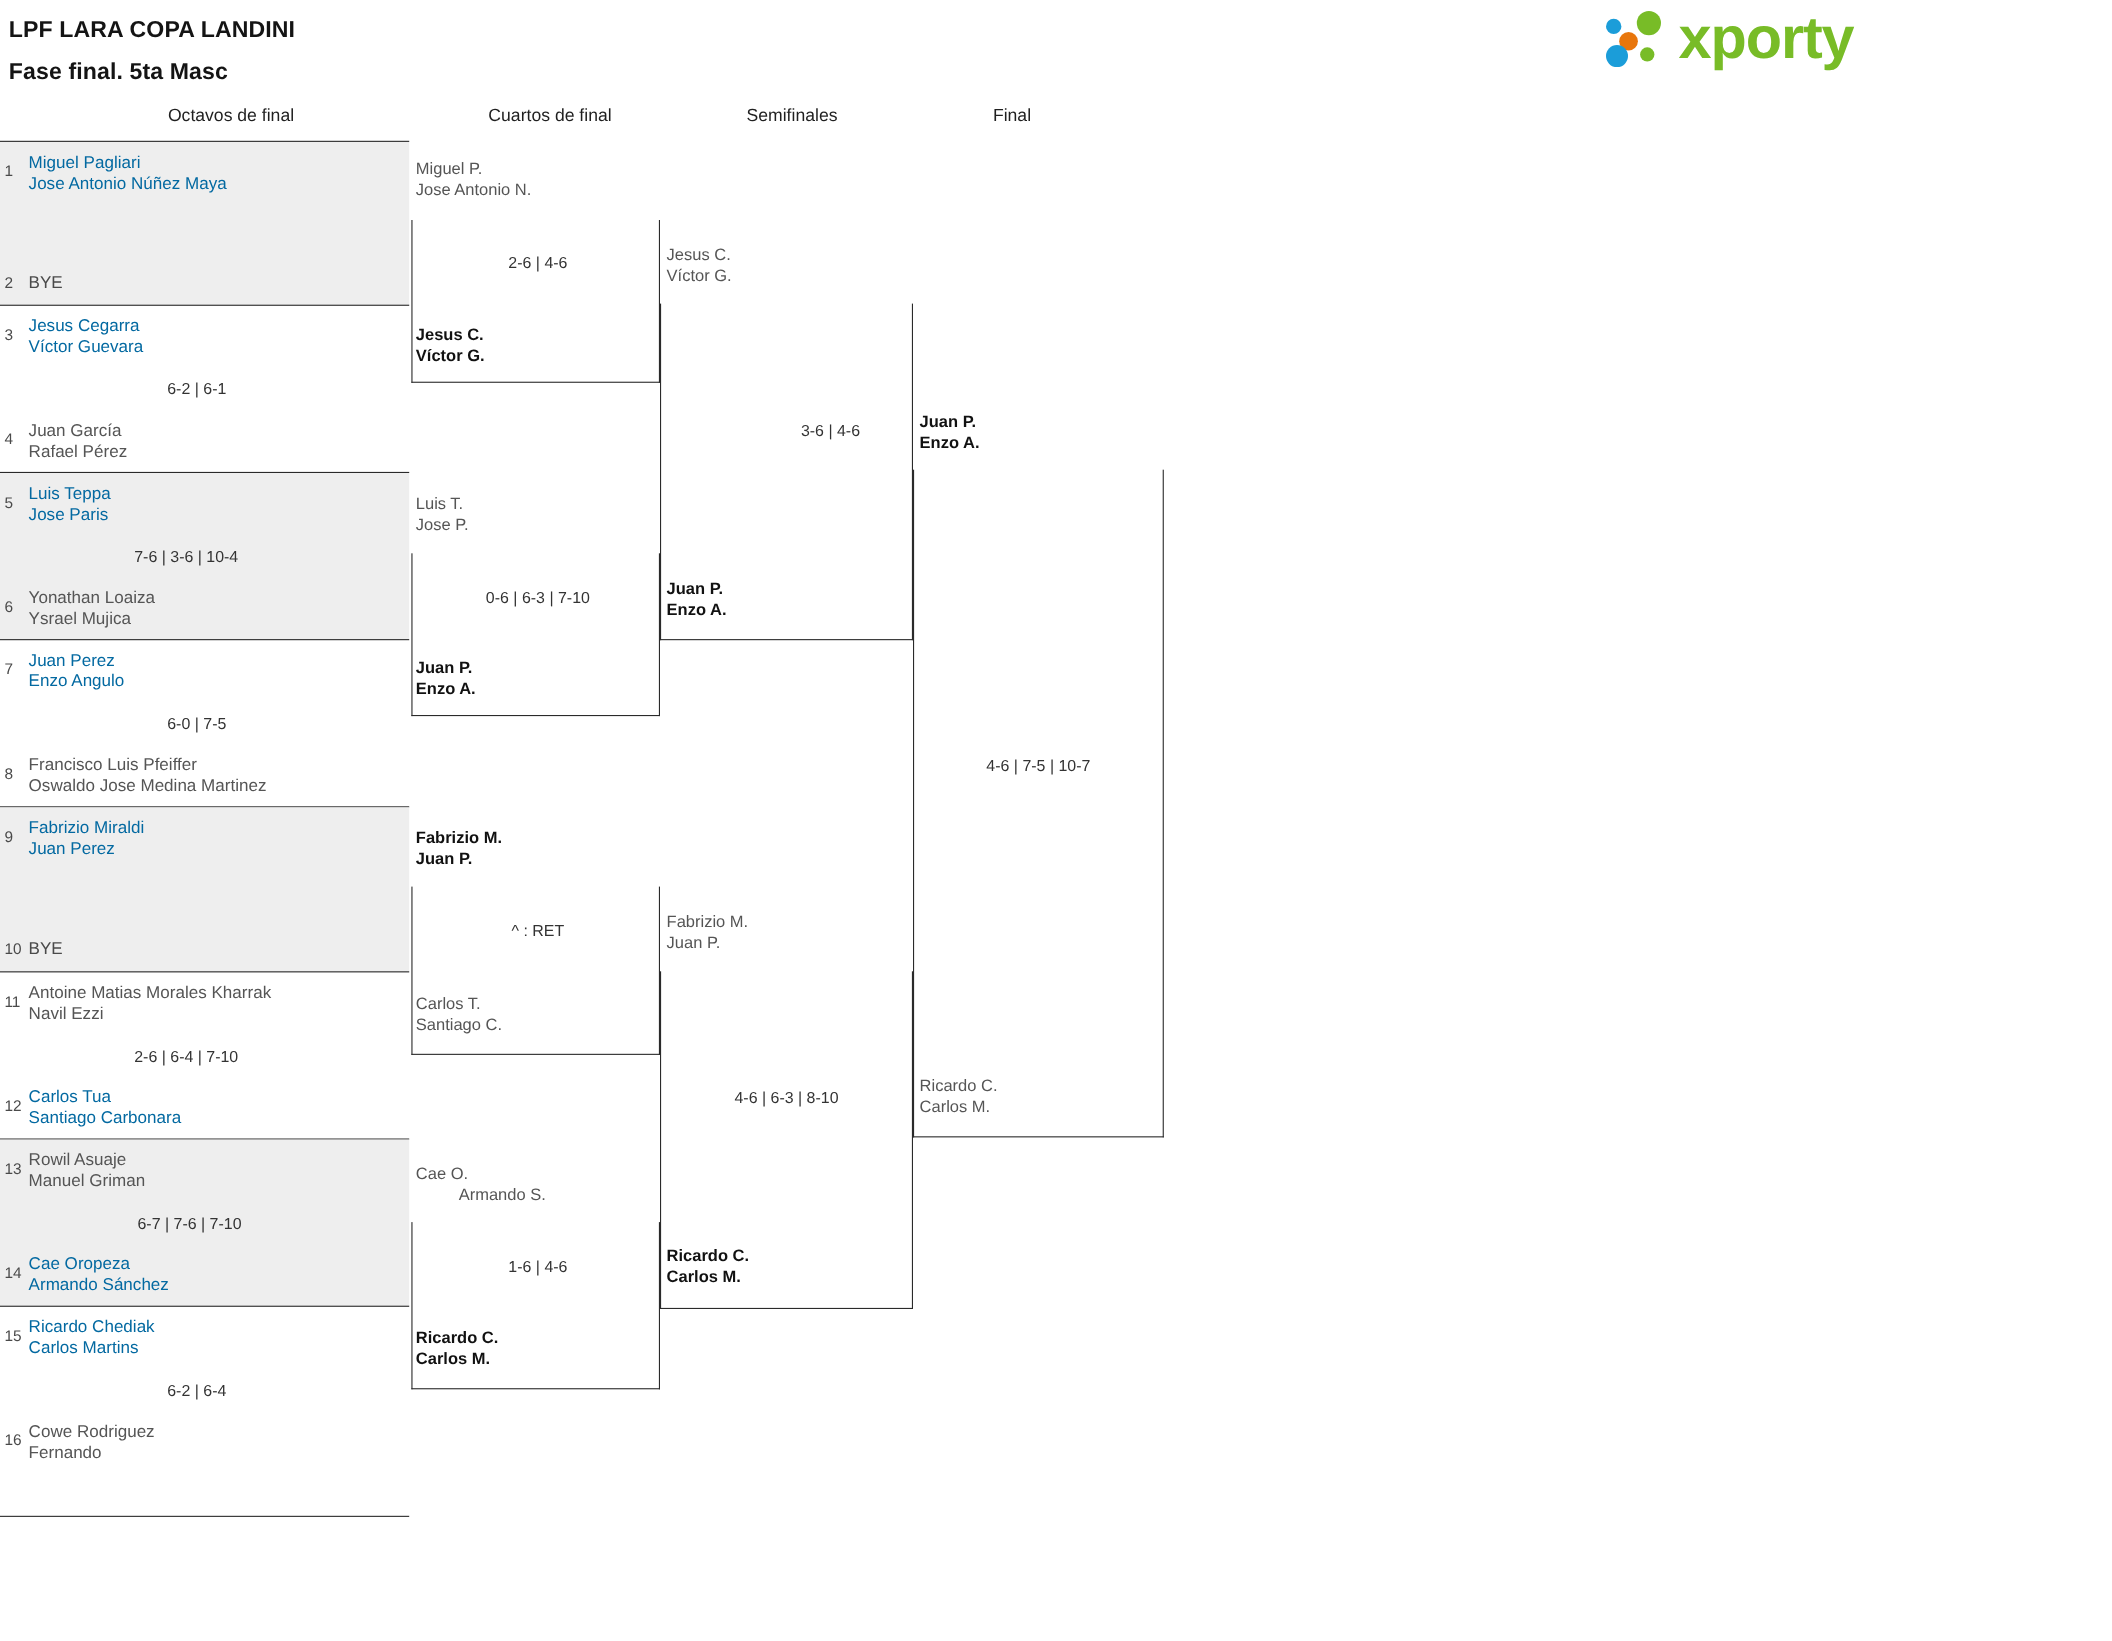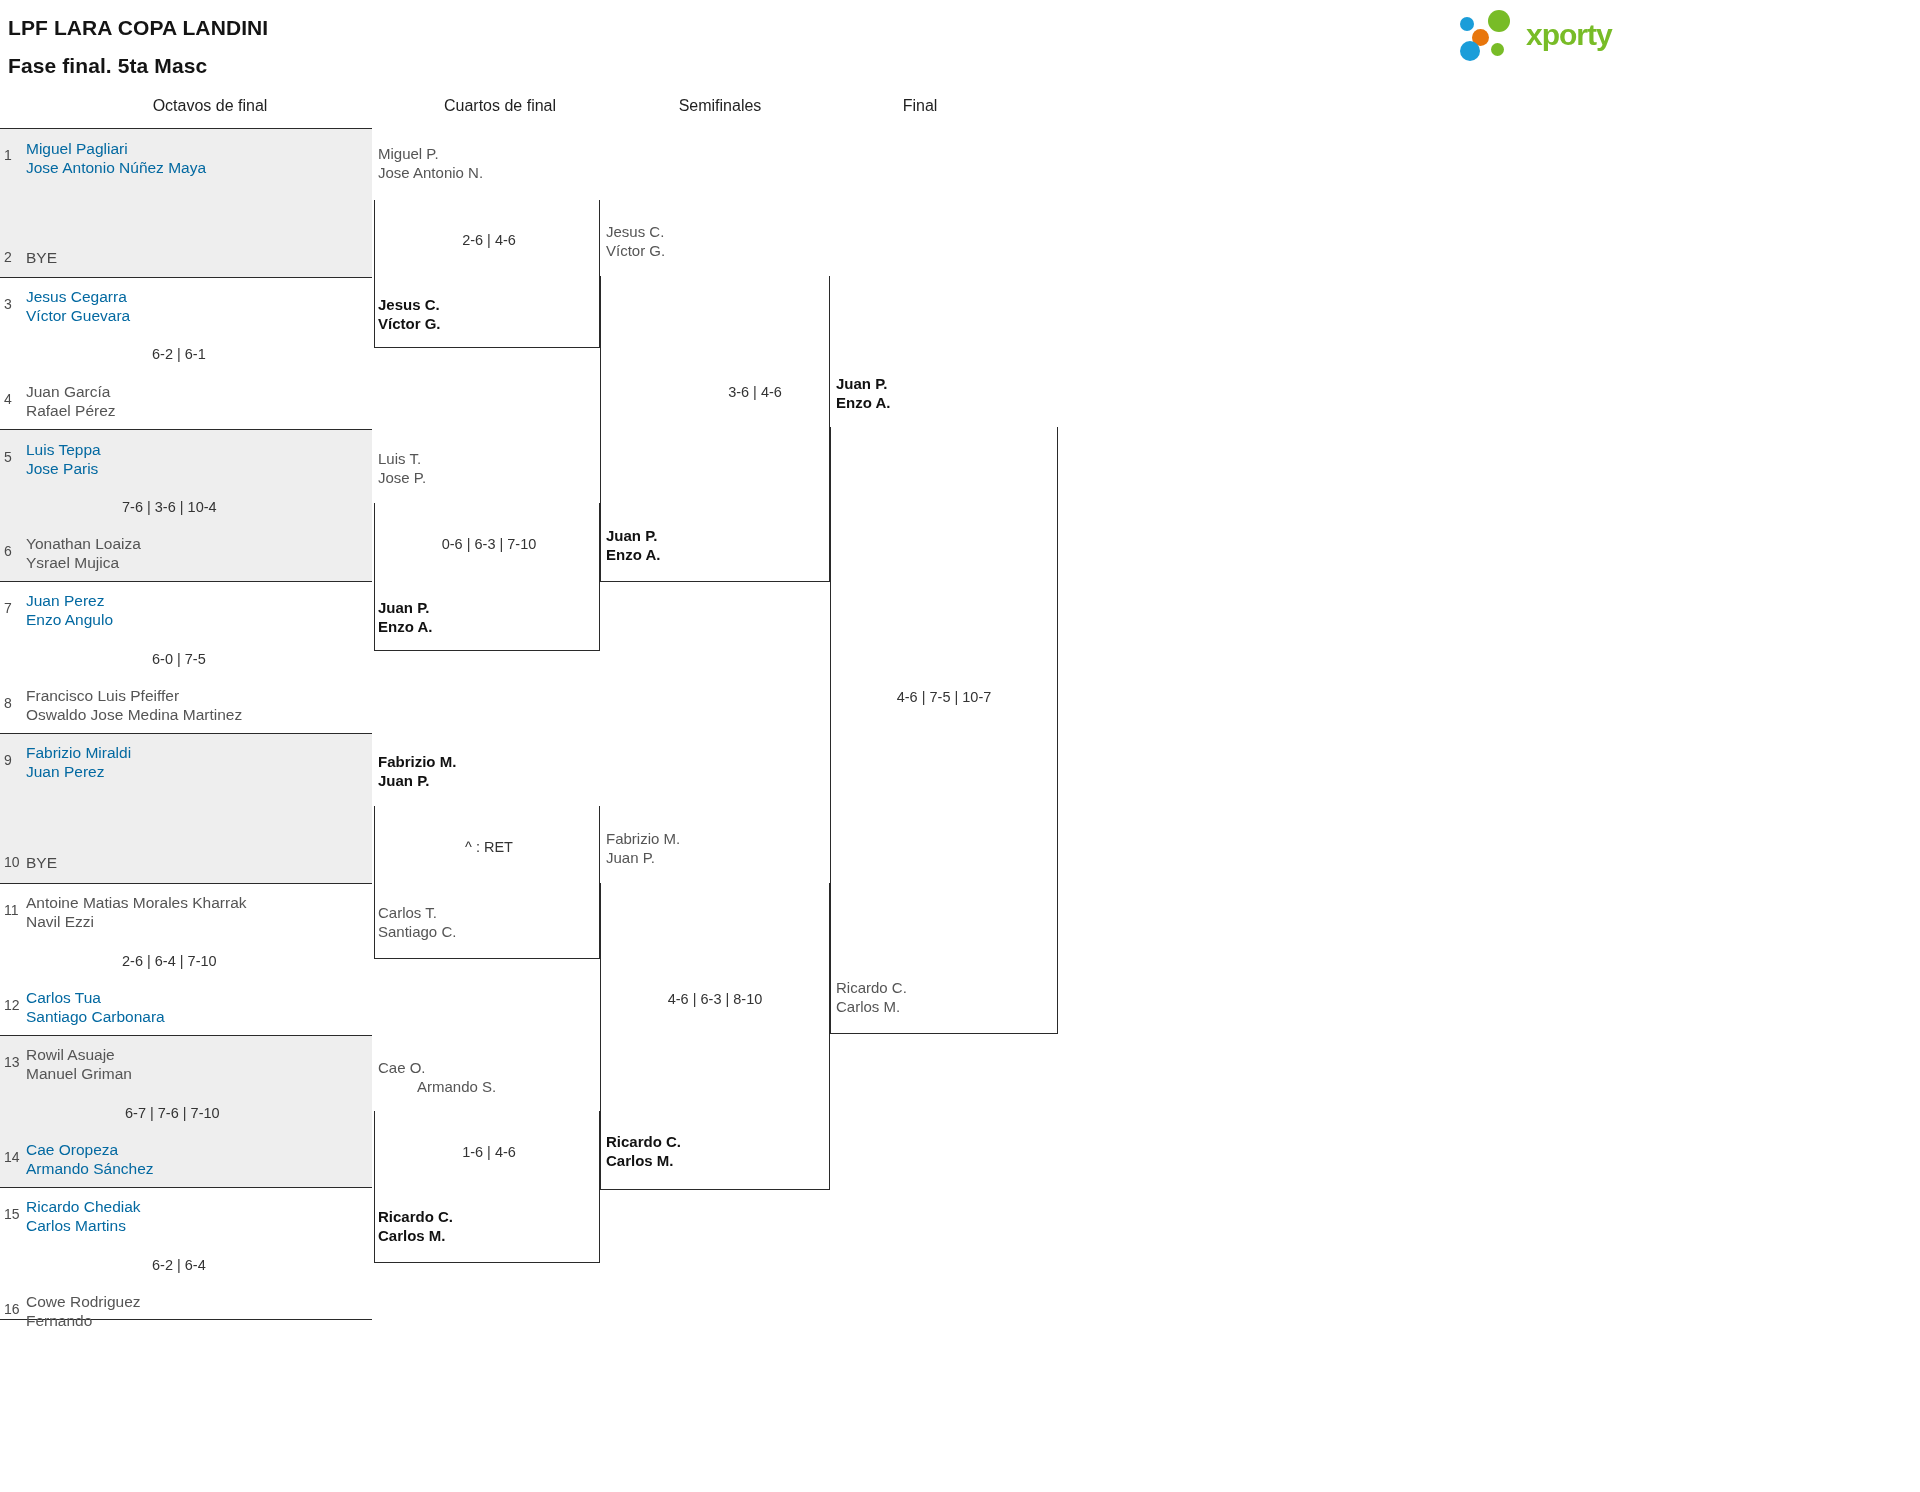--- a/index.html
+++ b/index.html
@@ -12,21 +12,21 @@
   .abs{position:absolute;}
 
   
   #title-block{left:8px;top:4px;}
   .title-line{font-size:21px;font-weight:bold;letter-spacing:.1px;line-height:28px;color:#141414;white-space:nowrap;margin-top:10px;}
 
   
   #logo{left:1460px;top:6px;width:440px;height:62px;}
   #logo-dots{position:absolute;left:0px;top:4px;width:66px;height:52px;}
   .dot{position:absolute;border-radius:50%;}
-  #logo-word{position:absolute;left:66px;top:1px;font-size:30px;font-weight:bold;color:#78bc27;letter-spacing:-1px;line-height:56px;}
+  #logo-word{position:absolute;left:66px;top:1px;font-size:54px;font-weight:bold;color:#78bc27;letter-spacing:-1px;line-height:56px;}
 
   
   .round-head{font-size:16px;color:#1f1f1f;text-align:center;line-height:20px;white-space:nowrap;}
 
   
   .r1-row{width:372px;left:0px;box-sizing:border-box;border-bottom:1.6px solid #2a2a2a;}
   .r1-row.shade{background:#eeeeee;}
   .r1-row.first{border-top:1.6px solid #2a2a2a;}
   .seed{position:absolute;left:4px;font-size:14px;color:#4a4a4a;line-height:17px;white-space:nowrap;}
   .team{position:absolute;left:26px;font-size:15.5px;line-height:19.5px;white-space:nowrap;}
@@ -129,21 +129,21 @@
 <div class="abs r1-row shade" style="top:1036px;height:152px;">
   <span class="seed" style="top:18px;">13</span>
   <span class="team lose" style="top:9px;">Rowil Asuaje</span>
   <span class="team lose" style="top:28px;">Manuel Griman</span>
   <span class="seed" style="top:113px;">14</span>
   <span class="team win" style="top:104px;">Cae Oropeza</span>
   <span class="team win" style="top:123px;">Armando Sánchez</span>
   <span class="r1-score" style="left:125px;top:68px;">6-7 | 7-6 | 7-10</span>
 </div>
 
-<div class="abs r1-row" style="top:1188px;height:132px;">
+<div class="abs r1-row" style="top:1188px;height:191px;">
   <span class="seed" style="top:18px;">15</span>
   <span class="team win" style="top:9px;">Ricardo Chediak</span>
   <span class="team win" style="top:28px;">Carlos Martins</span>
   <span class="seed" style="top:113px;">16</span>
   <span class="team lose" style="top:104px;">Cowe Rodriguez</span>
   <span class="team lose" style="top:123px;">Fernando</span>
   <span class="r1-score" style="left:152px;top:68px;">6-2 | 6-4</span>
 </div>
 
 <div class="abs bbox" style="left:374px;top:200px;width:226px;height:148px;border-top:none;"></div>

